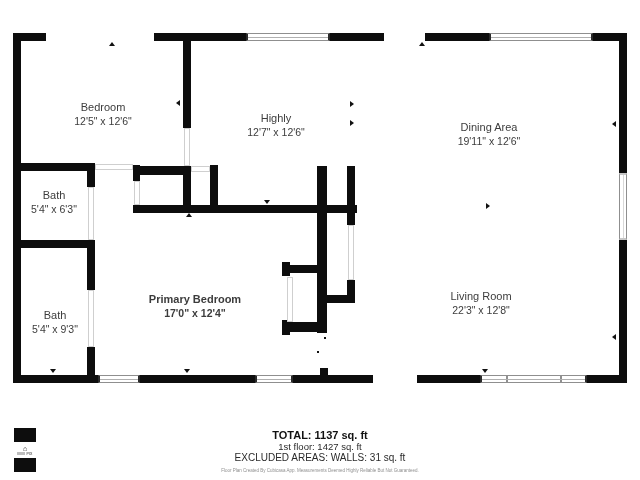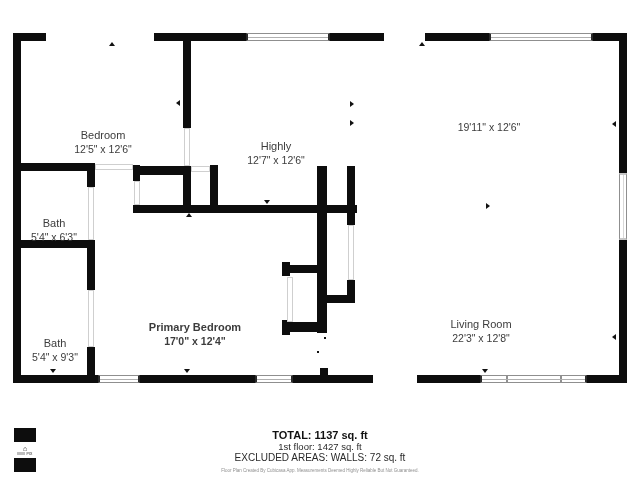--- a/index.html
+++ b/index.html
@@ -13,21 +13,21 @@
   .window.v::after{content:"";position:absolute;top:0;bottom:0;left:50%;width:1px;background:#d8d8d8;}
   .pane-div{position:absolute;top:0;bottom:0;width:2px;background:#8f8f8f;}
   .doorframe{position:absolute;background:#ffffff;border:1px solid #cfcfcf;box-sizing:border-box;}
   .tick{position:absolute;width:0;height:0;}
   .tick.up{border-left:3px solid transparent;border-right:3px solid transparent;border-bottom:4px solid #111;}
   .tick.down{border-left:3px solid transparent;border-right:3px solid transparent;border-top:4px solid #111;}
   .tick.left{border-top:3px solid transparent;border-bottom:3px solid transparent;border-right:4px solid #111;}
   .tick.right{border-top:3px solid transparent;border-bottom:3px solid transparent;border-left:4px solid #111;}
   .dot{position:absolute;width:2px;height:2px;background:#111;}
   .room-label{position:absolute;text-align:center;color:#3c3c3c;}
-  .room-label .rname{font-size:11px;line-height:14px;margin-top:28px;}
+  .room-label .rname{font-size:11px;line-height:14px;}
   .room-label .dims{font-size:10.5px;line-height:14px;}
   .summary{position:absolute;left:0;width:640px;top:429px;text-align:center;color:#1c1c1c;}
   .summary .total{font-size:11px;font-weight:bold;line-height:12px;color:#111;}
   .summary .floor1{font-size:9.5px;line-height:11px;color:#2a2a2a;}
   .summary .excluded{font-size:10px;line-height:12px;color:#2a2a2a;}
   .summary .disclaimer{font-size:4.5px;line-height:6px;color:#8f8f8f;margin-top:4px;}
   .logo{position:absolute;left:14px;top:428px;width:22px;}
   .logo .block{height:14px;background:#0d0d0d;}
   .logo .mid{height:16px;display:flex;flex-direction:column;align-items:center;justify-content:center;}
   .logo .house{font-size:7px;line-height:7px;color:#111;}
@@ -111,20 +111,21 @@
 
   <div class="room-label" style="left:33px;top:100px;width:140px;">
     <div class="rname">Bedroom</div>
     <div class="dims">12'5" x 12'6"</div>
   </div>
   <div class="room-label" style="left:206px;top:111px;width:140px;">
     <div class="rname">Highly</div>
     <div class="dims">12'7" x 12'6"</div>
   </div>
   <div class="room-label" style="left:419px;top:120px;width:140px;">
+    <div class="rname">Dining Area</div>
     <div class="dims">19'11" x 12'6"</div>
   </div>
   <div class="room-label" style="left:4px;top:188px;width:100px;">
     <div class="rname">Bath</div>
     <div class="dims">5'4" x 6'3"</div>
   </div>
   <div class="room-label" style="left:115px;top:292px;width:160px;font-weight:bold;">
     <div class="rname">Primary Bedroom</div>
     <div class="dims">17'0" x 12'4"</div>
   </div>
@@ -133,21 +134,21 @@
     <div class="dims">5'4" x 9'3"</div>
   </div>
   <div class="room-label" style="left:401px;top:289px;width:160px;">
     <div class="rname">Living Room</div>
     <div class="dims">22'3" x 12'8"</div>
   </div>
 
   <div class="summary">
     <div class="total">TOTAL: 1137 sq. ft</div>
     <div class="floor1">1st floor: 1427 sq. ft</div>
-    <div class="excluded">EXCLUDED AREAS: WALLS: 72 sq. ft</div>
+    <div class="excluded">EXCLUDED AREAS: WALLS: 31 sq. ft</div>
     <div class="disclaimer">Floor Plan Created By Cubicasa App. Measurements Deemed Highly Reliable But Not Guaranteed.</div>
   </div>
 
   <div class="logo">
     <div class="block"></div>
     <div class="mid">
       <span class="house">⌂</span>
       <span class="brand">
           <span class="graybar"></span>
           <span>PIX</span>

